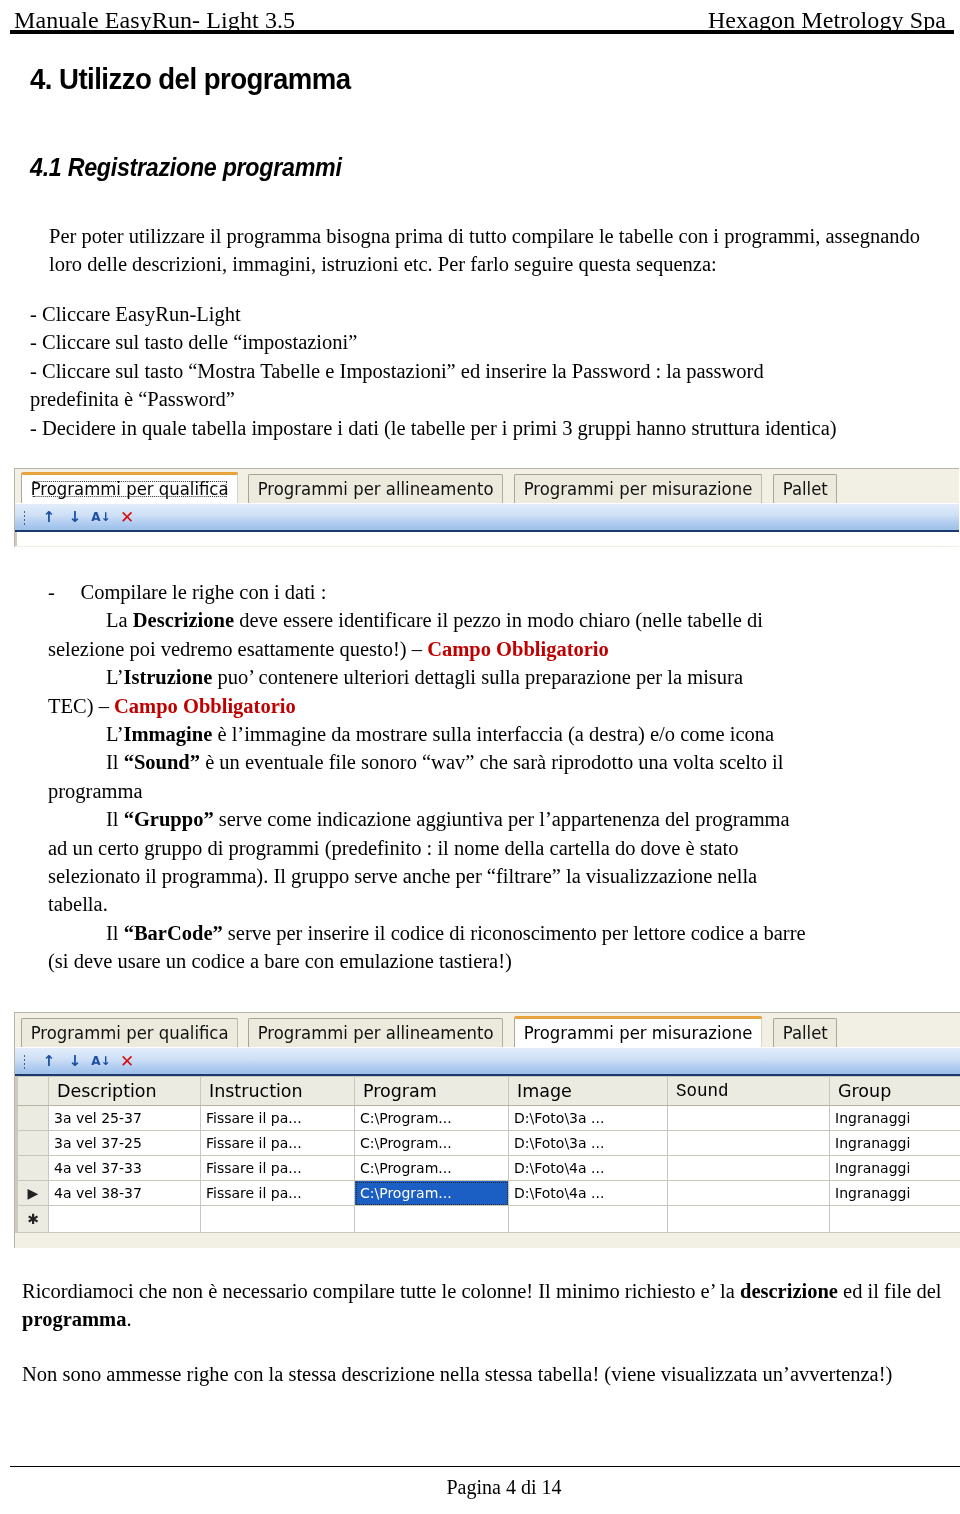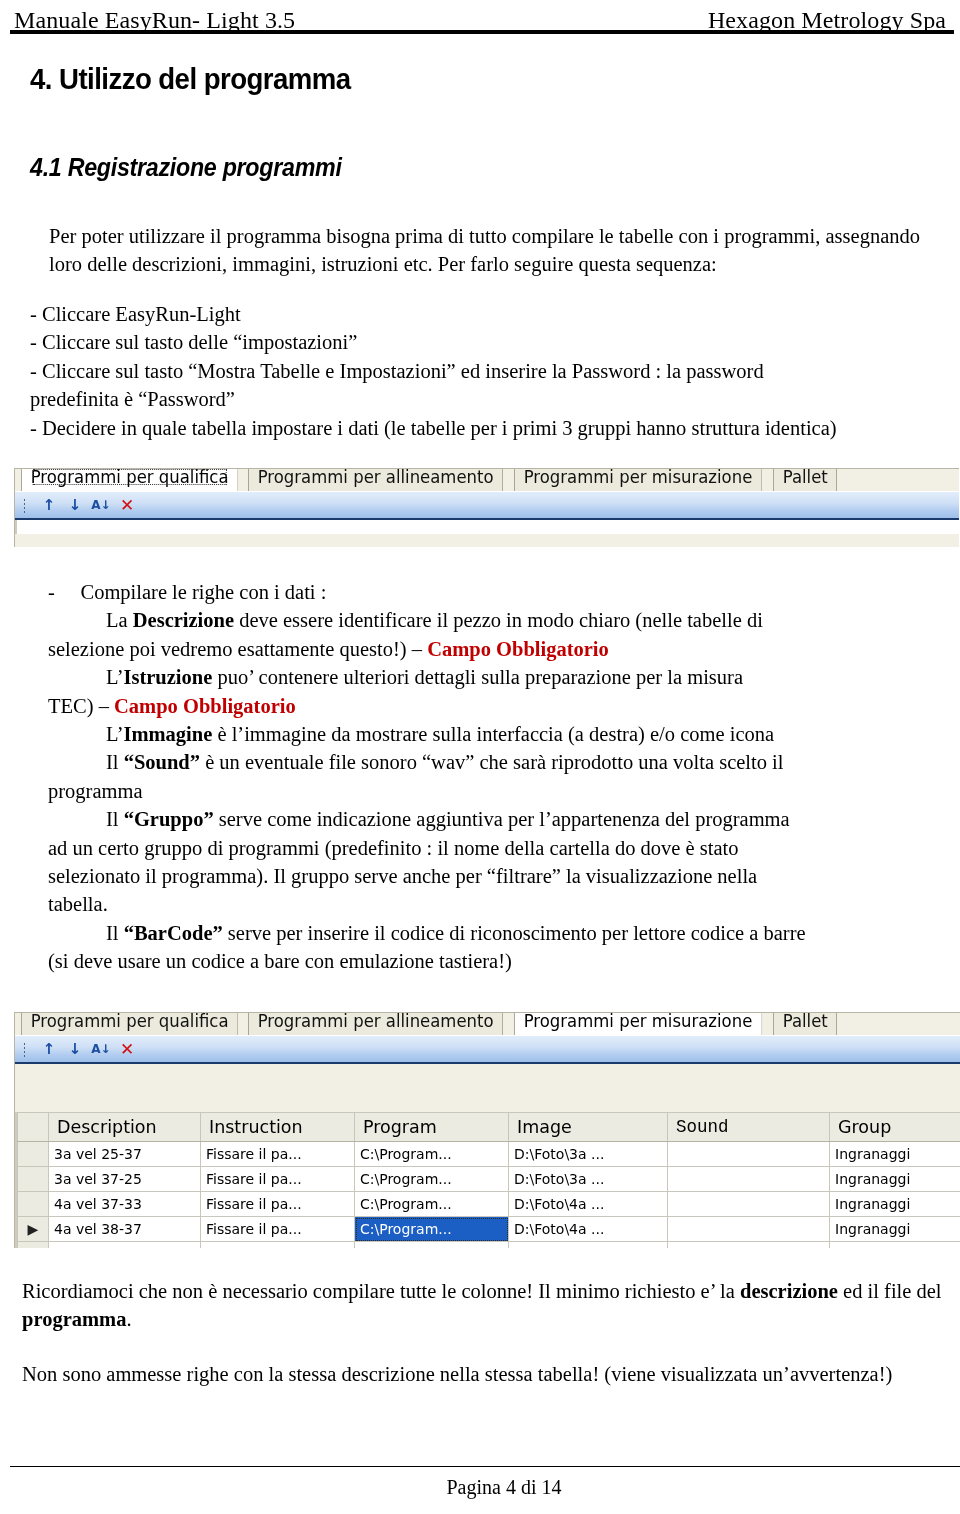--- a/index.html
+++ b/index.html
@@ -121,21 +121,21 @@
     border-left: 1px solid #b8b4a6;
     overflow: hidden;
     font-family: "DejaVu Sans", "Liberation Sans", sans-serif;
   }
 
   
   .tabstrip {
     display: flex;
     align-items: flex-end;
     padding: 4px 0 0 6px;
-    height: 22px;
+    height: 34px;
     box-sizing: border-box;
     background: #f2efe4;
     border-radius: 16px;
   }
   .tab {
     height: 29px;
     box-sizing: border-box;
     margin-right: 3px;
     padding: 0 9px;
     display: flex;
@@ -219,21 +219,20 @@
   #shot-grid-data {
     left: 14px; top: 1012px;
     width: 946px; height: 235px;
   }
 
   
   .grid {
     background: #ffffff;
     border-left: 2px solid #cfcabb;
     font-family: "DejaVu Sans", "Liberation Sans", sans-serif;
-    margin-top: 48px;
   }
   .grid table {
     border-collapse: collapse;
     width: 100%;
     table-layout: fixed;
   }
   .grid th, .grid td {
     border: 1px solid #c9c6bb;
     font-weight: normal;
     font-size: 14px;

